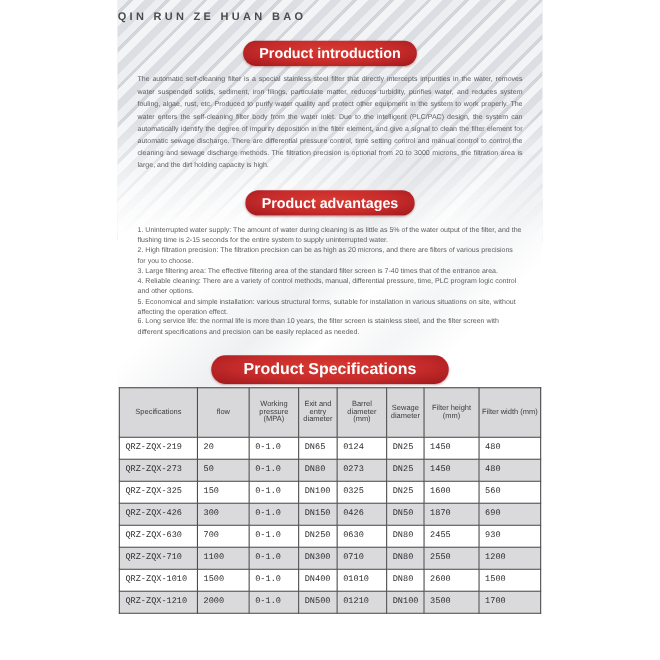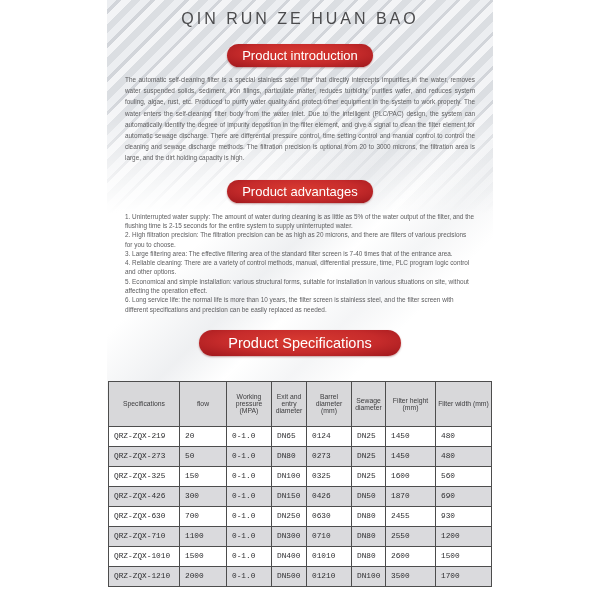--- a/index.html
+++ b/index.html
@@ -29,51 +29,51 @@
     position: absolute; top: 140px; left: 0; width: 100%; height: 260px;
     background: linear-gradient(135deg,
       rgba(255,255,255,0) 30%, rgba(195,200,207,0.28) 45%,
       rgba(255,255,255,0) 55%, rgba(195,200,207,0.18) 65%,
       rgba(255,255,255,0) 75%);
   }
   .inner { position: relative; z-index: 2; }
 
   .brand {
     margin: 0; padding-top: 10px;
-    text-align: center;
-    font-size: 16px; font-weight: normal;
+    text-align: left;
+    font-size: 10px; font-weight: bold;
     letter-spacing: 3px; color: #4b4b4d;
   }
 
   .pill {
     width: max-content;
     margin: 16px auto 0;
     padding: 4px 15px;
     border-radius: 13px;
     background: radial-gradient(ellipse at 50% 40%, #d83a31 0%, #c62b2b 55%, #9e171c 100%);
-    color: #ffffff; font-weight: normal; font-size: 13px;
+    color: #ffffff; font-weight: bold; font-size: 13px;
     box-shadow: 0 1px 2px rgba(120, 30, 30, 0.4);
   }
   .pill.large { font-size: 14.5px; padding: 5px 29px; border-radius: 15px; }
 
   .intro {
     width: 350px; margin: 7px auto 0;
     font-size: 6.4px; line-height: 11.2px;
     color: #5d5d5f; text-align: justify;
   }
 
   .advantages {
     width: 350px; margin: 9px auto 0;
     font-size: 6.4px; line-height: 9.3px;
     color: #5d5d5f;
   }
   .advantages p { margin: 0; }
 
   .spec-table {
-    width: 383px; margin: 25px auto 0;
+    width: 383px; margin: 3px auto 0;
     border-collapse: collapse; table-layout: fixed;
     background: #ffffff;
   }
   .spec-table th, .spec-table td { border: 1px solid #4d4d4d; }
   .spec-table th {
     background: #d8d8da;
     font-size: 6.8px; font-weight: normal; color: #3c3c3e;
     height: 40px; padding: 2px 1px; text-align: center;
   }
   .spec-table td {

